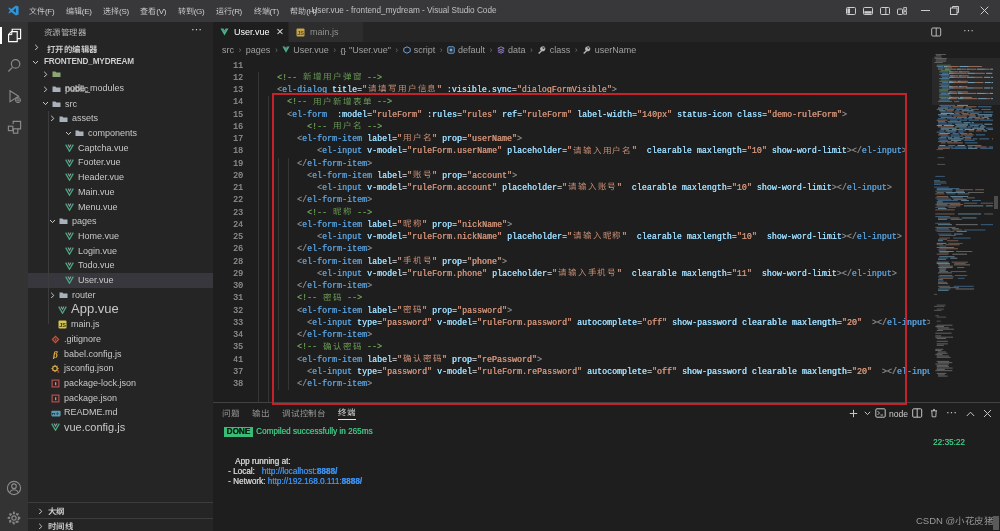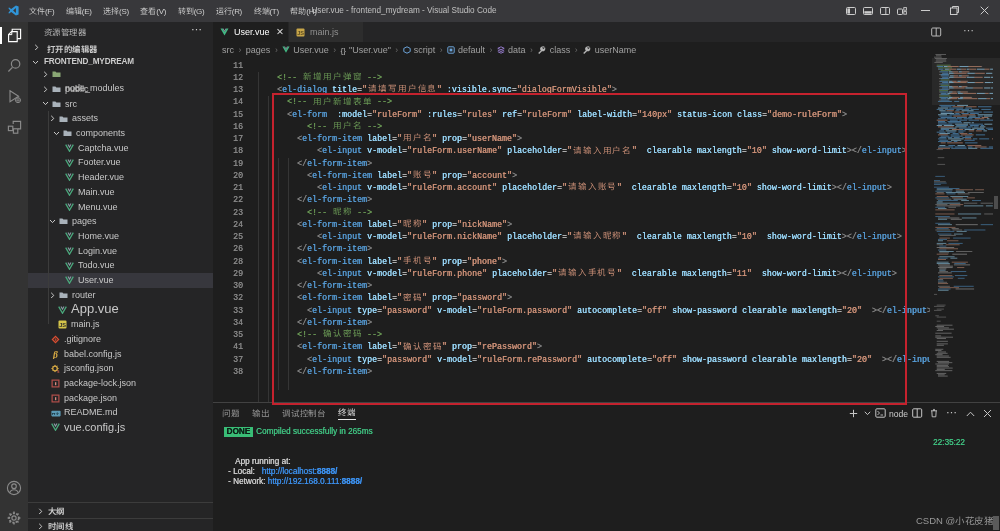--- a/index.html
+++ b/index.html
@@ -266,21 +266,21 @@
             <path d="M2.2 0.8 L4.8 3.4 L2.2 6" fill="none" stroke="#cccccc" stroke-width="1"></path>
           </svg>
         </span>
         <span class="abs ib" style="left:31px;top:3.2px">
           <svg width="9" height="8" viewBox="0 0 9 8">
             <path d="M0.5 1.5 L3.4 1.5 L4.4 2.6 L8.5 2.6 L8.5 7 L0.5 7 Z" fill="#a9b2ba"></path>
           </svg>
         </span>
         <span class="abs" style="left:44px;top:0;line-height:14.7px;font-size:9px;color:#c8c8c8">assets</span>
       </div>
-      <div class="abs" style="left:4px;top:104.05px;width:185px;height:14.7px;">
+      <div class="abs" style="left:16px;top:104.05px;width:185px;height:14.7px;">
         <span class="abs ib" style="left:21px;top:3.8px">
           <svg width="7" height="7" viewBox="0 0 7 7">
             <path d="M1 2 L3.5 4.6 L6 2" fill="none" stroke="#cccccc" stroke-width="1"></path>
           </svg>
         </span>
         <span class="abs ib" style="left:31px;top:3.2px">
           <svg width="9" height="8" viewBox="0 0 9 8">
             <path d="M0.5 1.5 L3.4 1.5 L4.4 2.6 L8.5 2.6 L8.5 7 L0.5 7 Z" fill="#a9b2ba"></path>
           </svg>
         </span>
@@ -711,20 +711,25 @@
             </svg><svg class="m">
               <use href="#u5165"></use>
             </svg><svg class="m">
               <use href="#u624B"></use>
             </svg><svg class="m">
               <use href="#u673A"></use>
             </svg><svg class="m">
               <use href="#u53F7"></use>
             </svg>"</span><span class="W">  </span><span class="A">clearable</span><span class="W"> </span><span class="A">maxlength</span><span class="W">=</span><span class="S">"11"</span><span class="W">  </span><span class="A">show-word-limit</span><span class="P">&gt;&lt;/</span><span class="T">el-input</span><span class="P">&gt;</span></span></div>
       <div class="ln"><b>30</b><span>        <span class="P">&lt;/</span><span class="T">el-form-item</span><span class="P">&gt;</span></span></div>
+      <div class="ln"><b>31</b><span>        <span class="C">&lt;!-- <svg class="m">
+              <use href="#u5BC6"></use>
+            </svg><svg class="m">
+              <use href="#u7801"></use>
+            </svg> --&gt;</span></span></div>
       <div class="ln"><b>32</b><span>        <span class="P">&lt;</span><span class="T">el-form-item</span><span class="W"> </span><span class="A">label</span><span class="W">=</span><span class="S">"<svg class="m">
               <use href="#u5BC6"></use>
             </svg><svg class="m">
               <use href="#u7801"></use>
             </svg>"</span><span class="W"> </span><span class="A">prop</span><span class="W">=</span><span class="S">"password"</span><span class="P">&gt;</span></span></div>
       <div class="ln"><b>33</b><span>          <span class="P">&lt;</span><span class="T">el-input</span><span class="W"> </span><span class="A">type</span><span class="W">=</span><span class="S">"password"</span><span class="W"> </span><span class="A">v-model</span><span class="W">=</span><span class="S">"ruleForm.password"</span><span class="W"> </span><span class="A">autocomplete</span><span class="W">=</span><span class="S">"off"</span><span class="W"> </span><span class="A">show-password</span><span class="W"> </span><span class="A">clearable</span><span class="W"> </span><span class="A">maxlength</span><span class="W">=</span><span class="S">"20"</span><span class="W">  </span><span class="P">&gt;&lt;/</span><span class="T">el-input</span><span class="P">&gt;</span></span></div>
       <div class="ln"><b>34</b><span>        <span class="P">&lt;/</span><span class="T">el-form-item</span><span class="P">&gt;</span></span></div>
       <div class="ln"><b>35</b><span>        <span class="C">&lt;!-- <svg class="m">
               <use href="#u786E"></use>
             </svg><svg class="m">

